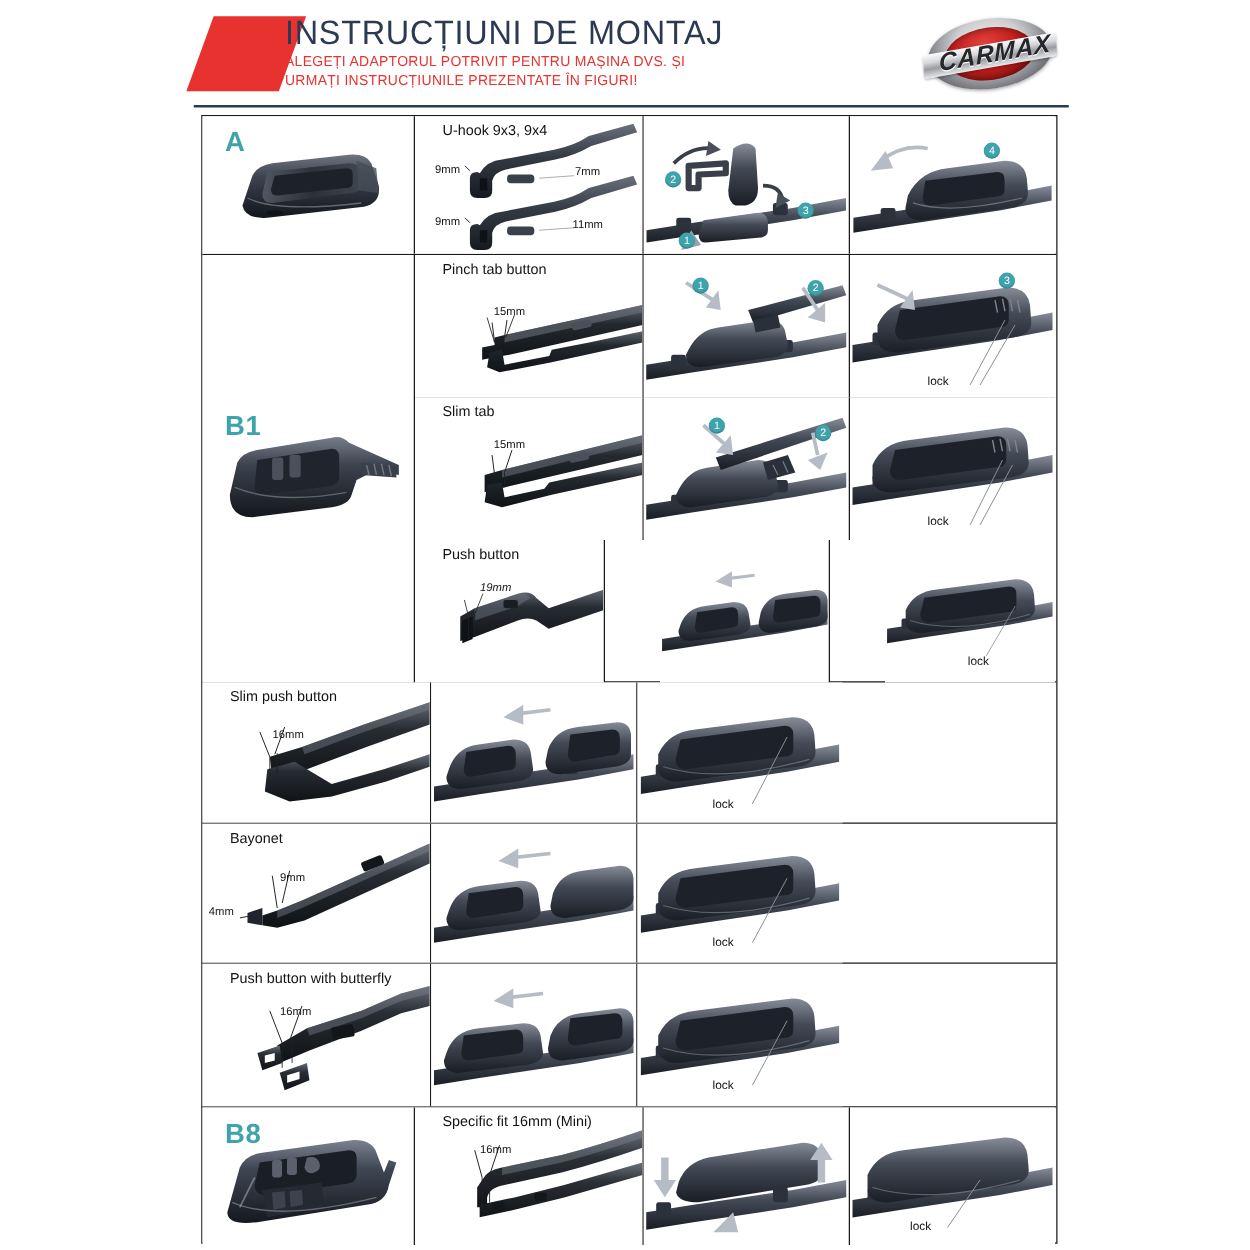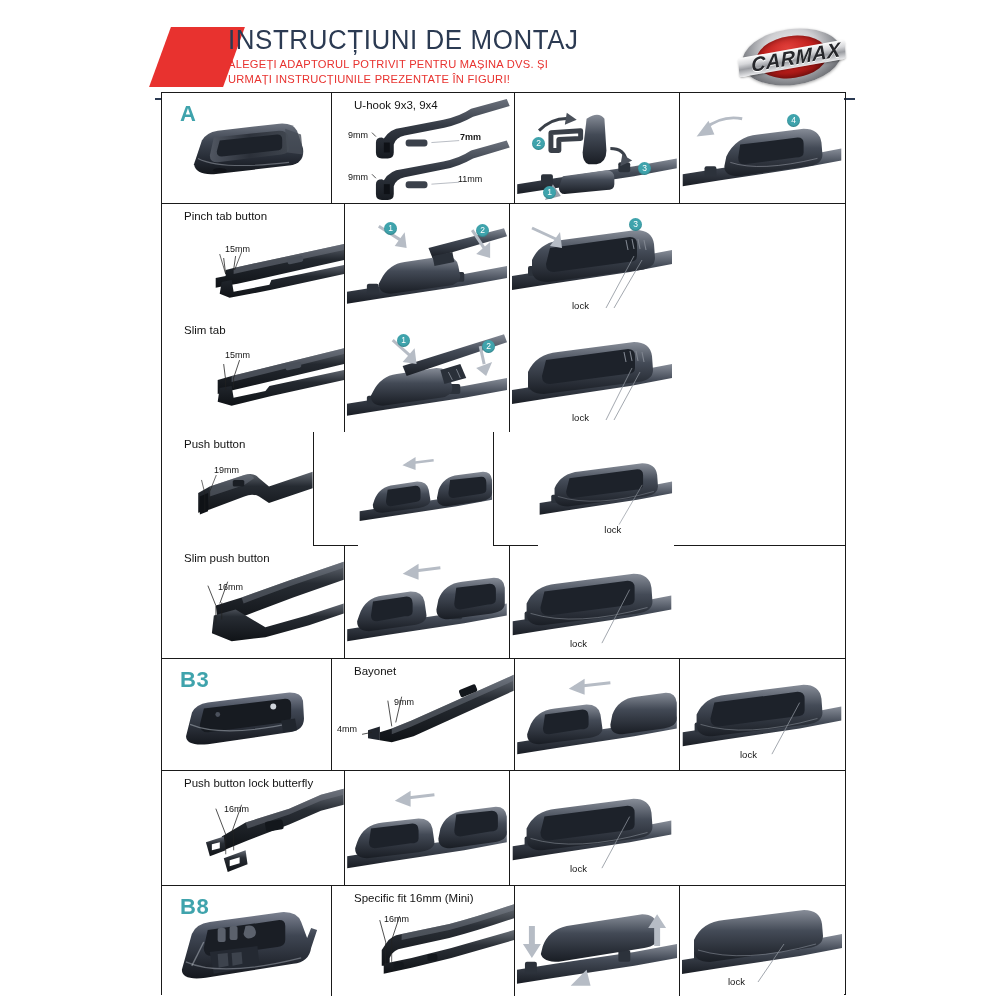--- a/index.html
+++ b/index.html
@@ -6,21 +6,21 @@
   body{
     width:1000px;height:1000px;
     background:#ffffff;
     font-family:"Liberation Sans", sans-serif;
     overflow:hidden;
     position:relative;
   }
 
   
   #header{
-    position:absolute;left:0;top:17px;width:1000px;height:85px;
+    position:absolute;left:0;top:3px;width:1000px;height:85px;
   }
   .hdr-flag{
     position:absolute;left:160px;top:10px;width:74px;height:60px;
     background:#e8322f;
     transform:skewX(-20deg);
   }
   .hdr-title{
     position:absolute;left:228px;top:8px;
     font-size:27px;letter-spacing:.6px;
     color:#2b3a52;
@@ -209,21 +209,21 @@
         <path d="M52 88 Q58 78 70 77 L112 69 Q128 66 140 58 L176 48 L179 55 L142 66 Q128 74 113 77 L73 85 Q64 87 62 94 L62 102 Q62 108 56 108 L50 108 Q44 108 44 102 L44 92 Q44 87 50 87 Z" fill="url(#hk)"></path>
         <path d="M52 92 L58 92 L58 102 L52 102 Z" fill="#0e1116"></path>
         <rect x="74" y="89" width="22" height="7" rx="3" fill="#3b414b"></rect>
 
         <path d="M44 44 L40 40" stroke="#222" stroke-width=".8" fill="none"></path>
         <path d="M100 50 L128 48" stroke="#9aa0aa" stroke-width=".7" fill="none"></path>
         <path d="M44 86 L40 82" stroke="#222" stroke-width=".8" fill="none"></path>
         <path d="M100 92 L128 90" stroke="#9aa0aa" stroke-width=".7" fill="none"></path>
       </svg>
       <div class="dim" style="left:16px;top:37px;">9mm</div>
-      <div class="dim" style="left:128px;top:39px;font-weight:bold;">7mm</div>
+      <div class="dim" style="left:128px;top:39px;">7mm</div>
       <div class="dim" style="left:16px;top:79px;">9mm</div>
       <div class="dim" style="left:126px;top:81px;">11mm</div>
     </div>
 
     <div class="cell c-s1">
       <svg class="art" viewBox="0 0 165 111">
         <defs>
           <linearGradient id="bl" x1="0" y1="0" x2="0" y2="1">
             <stop offset="0" stop-color="#868c97"></stop>
               <stop offset=".4" stop-color="#434a56"></stop>
@@ -263,20 +263,40 @@
         <path d="M60 52 L118 45 Q124 45 124 51 L124 60 Q124 65 116 65 L64 72 Q58 72 58 65 Z" fill="#1d222a"></path>
         <path d="M50 70 Q80 80 138 66" stroke="#a5abb5" stroke-width="1" fill="none" opacity=".5"></path>
         <path d="M24 36 Q42 22 62 26" stroke="#b6bcc5" stroke-width="3" fill="none"></path>
         <path d="M16 44 L28 28 L34 42 Z" fill="#b6bcc5"></path>
       </svg>
       <div class="stepnum" style="left:107px;top:21px;">4</div>
     </div>
   </div>
 
   <div class="row" style="height:342px;">
+    <div class="cell c-code" style="height:342px;">
+      <div class="code-label" style="top:124px;">B1</div>
+      <svg class="art" viewBox="0 0 170 342">
+        <defs>
+          <linearGradient id="gB1" x1="0" y1="0" x2="0" y2="1">
+            <stop offset="0" stop-color="#767c88"></stop>
+              <stop offset=".35" stop-color="#3c434f"></stop>
+            <stop offset=".8" stop-color="#1f242b"></stop>
+              <stop offset="1" stop-color="#14171c"></stop>
+          </linearGradient>
+        </defs>
+        <path d="M22 192 L28 166 Q32 158 44 156 L104 146 Q112 144 118 150 L140 160 L158 168 L158 176 L140 172 L124 180 L120 192 Q118 200 104 202 L40 210 Q22 210 22 192 Z" fill="url(#gB1)"></path>
+        <path d="M44 164 L104 155 Q110 155 110 162 L110 178 Q110 184 102 185 L48 192 Q42 192 42 185 Z" fill="#20252d"></path>
+        <rect x="56" y="162" width="9" height="18" rx="2" fill="#4b515c"></rect>
+        <rect x="70" y="160" width="9" height="18" rx="2" fill="#4b515c"></rect>
+        <path d="M128 166 L156 170 L156 178 L128 176 Z" fill="#3a404a"></path>
+        <path d="M132 168 L134 176 M138 167 L140 176 M144 167 L146 176 M150 168 L152 177" stroke="#70767f" stroke-width="1.2"></path>
+        <path d="M26 186 Q60 200 116 190" stroke="#9aa0aa" stroke-width="1.1" fill="none" opacity=".5"></path>
+      </svg>
+    </div>
 
     <div class="subwrap">
 
       <div class="subrow" style="height:114px;">
         <div class="cell c-type" style="height:114px;">
           <div class="type-label">Pinch tab button</div>
           <svg class="art" viewBox="0 0 183 114">
             <defs>
                 <linearGradient id="pt1" x1="0" y1="0" x2="0" y2="1">
               <stop offset="0" stop-color="#5d636e"></stop>
@@ -417,21 +437,21 @@
                   <stop offset="1" stop-color="#111418"></stop>
             </linearGradient>
               </defs>
             <path d="M44 62 L58 54 L100 40 Q112 36 118 44 L130 54 L183 36 L183 56 L130 74 L118 66 Q110 62 100 66 L58 82 L44 86 Z" fill="url(#pb1)"></path>
             <path d="M58 54 L100 40 Q108 38 112 44 L100 52 L58 66 Z" fill="#737985" opacity=".45"></path>
             <path d="M46 66 L56 62 L56 84 L46 88 Z" fill="#0f1216"></path>
             <rect x="86" y="46" width="14" height="8" rx="2" fill="#1a1e24"></rect>
             <path d="M48 46 L52 62 M66 40 L58 60" stroke="#222" stroke-width=".8" fill="none"></path>
             <path d="M52 62 L52 84 M58 60 L58 80" stroke="#222" stroke-width=".7"></path>
           </svg>
-          <div class="dim" style="left:52px;top:33px;">19mm</div>
+          <div class="dim" style="left:52px;top:33px;font-style:italic;">19mm</div>
         </div>
         <div class="cell c-s1" style="height:114px;">
           <svg class="art" viewBox="0 0 165 114">
             <defs>
                 <linearGradient id="b1e" x1="0" y1="0" x2="0" y2="1">
               <stop offset="0" stop-color="#868c97"></stop>
                   <stop offset=".4" stop-color="#434a56"></stop>
                   <stop offset="1" stop-color="#191d24"></stop>
             </linearGradient>
               </defs>
@@ -523,38 +543,20 @@
         <path d="M16 58 Q24 40 46 38 L124 28 Q140 28 142 42 L143 56 Q143 66 128 68 L32 80 Q16 80 16 68 Z" fill="url(#b2b)"></path>
         <path d="M34 46 L118 35 Q125 35 125 42 L125 54 Q125 60 116 60 L38 70 Q30 70 30 62 Z" fill="#1d222a"></path>
         <path d="M20 68 Q66 82 138 62" stroke="#a5abb5" stroke-width="1" fill="none" opacity=".45"></path>
         <path d="M92 98 L120 44" stroke="#8a9099" stroke-width=".8" fill="none"></path>
       </svg>
       <div class="lock-label" style="left:60px;top:92px;">lock</div>
     </div>
   </div>
 
   <div class="row" style="height:112px;">
-    <div class="cell c-code">
-      <div class="code-label">B3</div>
-      <svg class="art" viewBox="0 0 170 112">
-        <defs>
-            <linearGradient id="gB3" x1="0" y1="0" x2="0" y2="1">
-          <stop offset="0" stop-color="#7b8190"></stop>
-              <stop offset=".35" stop-color="#3f4653"></stop>
-              <stop offset="1" stop-color="#15181e"></stop>
-        </linearGradient>
-          </defs>
-        <path d="M24 78 L30 54 Q34 46 46 44 L126 34 Q140 33 142 42 L143 60 Q143 72 128 74 L46 86 Q24 88 24 78 Z" fill="url(#gB3)"></path>
-        <path d="M42 50 L124 40 Q130 40 130 46 L130 58 Q130 64 122 64 L46 74 Q38 74 38 66 Z" fill="#171b21"></path>
-        <circle cx="112" cy="48" r="3" fill="#cfd4da"></circle>
-        <circle cx="56" cy="56" r="2.4" fill="#4b515c"></circle>
-        <path d="M28 66 Q62 80 134 64" stroke="#a8aeb8" stroke-width="1.2" fill="none" opacity=".55"></path>
-        <path d="M120 62 L134 60 L136 72 L122 74 Z" fill="#20252d"></path>
-      </svg>
-    </div>
     <div class="cell c-type">
       <div class="type-label">Bayonet</div>
       <svg class="art" viewBox="0 0 183 112">
         <defs>
             <linearGradient id="by1" x1="0" y1="0" x2="0" y2="1">
           <stop offset="0" stop-color="#666c76"></stop>
               <stop offset=".35" stop-color="#282d34"></stop>
               <stop offset="1" stop-color="#0f1216"></stop>
         </linearGradient>
           </defs>
@@ -603,21 +605,21 @@
         <path d="M34 44 L118 33 Q125 33 125 40 L125 52 Q125 58 116 58 L38 68 Q30 68 30 60 Z" fill="#1d222a"></path>
         <path d="M20 66 Q66 80 138 60" stroke="#a5abb5" stroke-width="1" fill="none" opacity=".45"></path>
         <path d="M92 96 L120 44" stroke="#8a9099" stroke-width=".8" fill="none"></path>
       </svg>
       <div class="lock-label" style="left:60px;top:90px;">lock</div>
     </div>
   </div>
 
   <div class="row" style="height:115px;">
     <div class="cell c-type">
-      <div class="type-label">Push button lock butterfly</div>
+      <div class="type-label">Push button with butterfly</div>
       <svg class="art" viewBox="0 0 183 115">
         <defs>
             <linearGradient id="bf1" x1="0" y1="0" x2="0" y2="1">
           <stop offset="0" stop-color="#666c76"></stop>
               <stop offset=".35" stop-color="#282d34"></stop>
               <stop offset="1" stop-color="#0f1216"></stop>
         </linearGradient>
           </defs>
         <path d="M60 66 L84 52 L128 38 L160 24 L183 18 L183 34 L160 40 L128 54 L86 70 L62 80 Z" fill="url(#bf1)"></path>
         <path d="M84 52 L128 38 L160 24 L183 18 L183 24 L160 30 L128 44 L86 58 Z" fill="#777d88" opacity=".45"></path>

